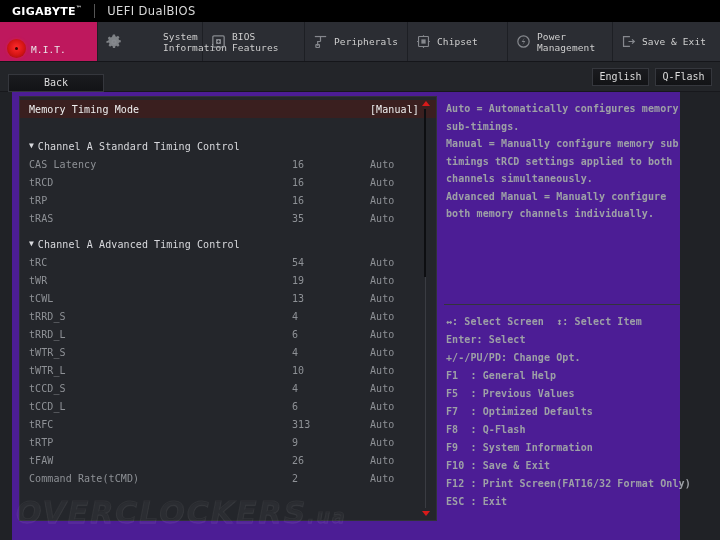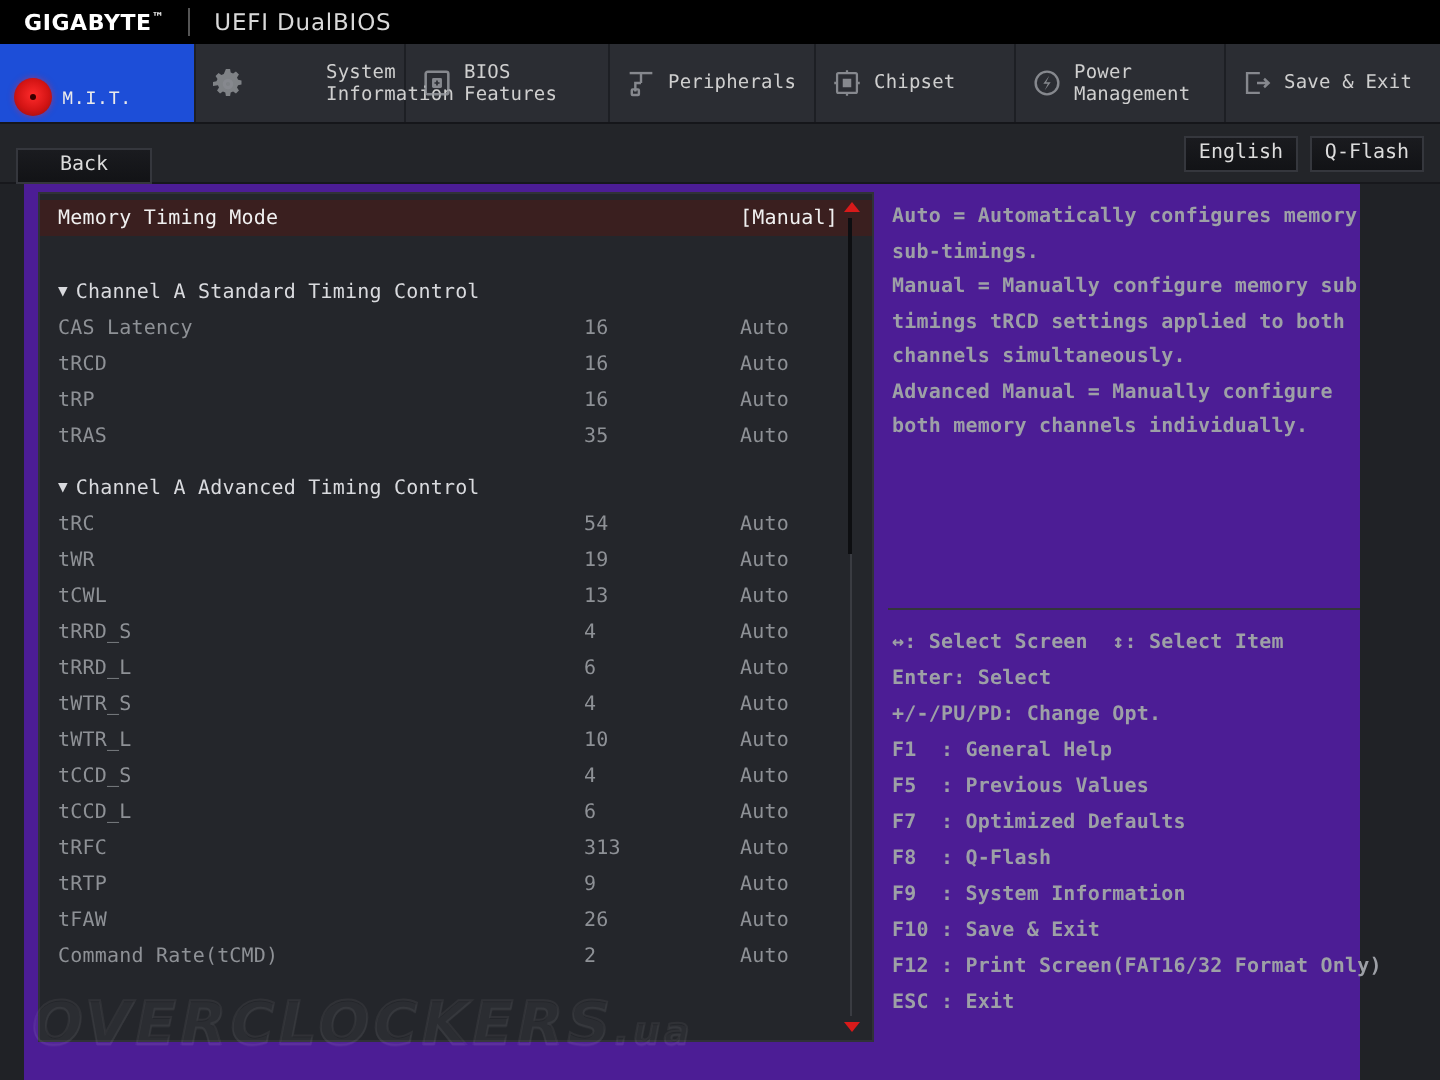--- a/index.html
+++ b/index.html
@@ -38,21 +38,21 @@
     display:flex; align-items:stretch;
     border-bottom:1px solid #15161a;
   }
   .tab{
     display:flex; align-items:center; gap:5px;
     padding:0 7px;
     border-right:1px solid #1d1f24;
     position:relative;
     min-width:0;
   }
-  .tab.active{ background:#1d4ed8;font-family:Liberation Mono, monospace; }
+  .tab.active{ background:#be185d; }
   .tab.t-hit{ width:98px; }
   .tab.t-sys{ width:105px;gap:40px; }
   .tab.t-bios{ width:102px; }
   .tab.t-per{ width:103px; }
   .tab.t-chip{ width:100px; }
   .tab.t-pow{ width:105px; }
   .tab.t-save{ flex:1; border-right:none; }
   .tab-label{
     font-size:9.5px; color:#cfcfcf; line-height:11px;
     white-space:pre-line; letter-spacing:.1px;
@@ -74,21 +74,21 @@
   .tab.t-hit .hit-dot{ margin-bottom:-3px; }
 
   
   .subbar{
     position:relative; height:30px; width:720px;
     background:#232529;
     display:flex; align-items:center;
     border-bottom:1px solid #17181c;
   }
   .btn-back{
-    margin-left:8px; width:68px; height:18px;
+    margin-left:8px; width:96px; height:18px;
     background:linear-gradient(#1a1b1f,#121316);
     border:1px solid #35373d;
     color:#dcdcdc; font-size:10px;
     display:flex; align-items:center; justify-content:center;margin-top:12px;
   }
   .subbar-right{
     margin-left:auto; margin-right:8px;
     display:flex; gap:6px;
   }
   .btn-sub{

